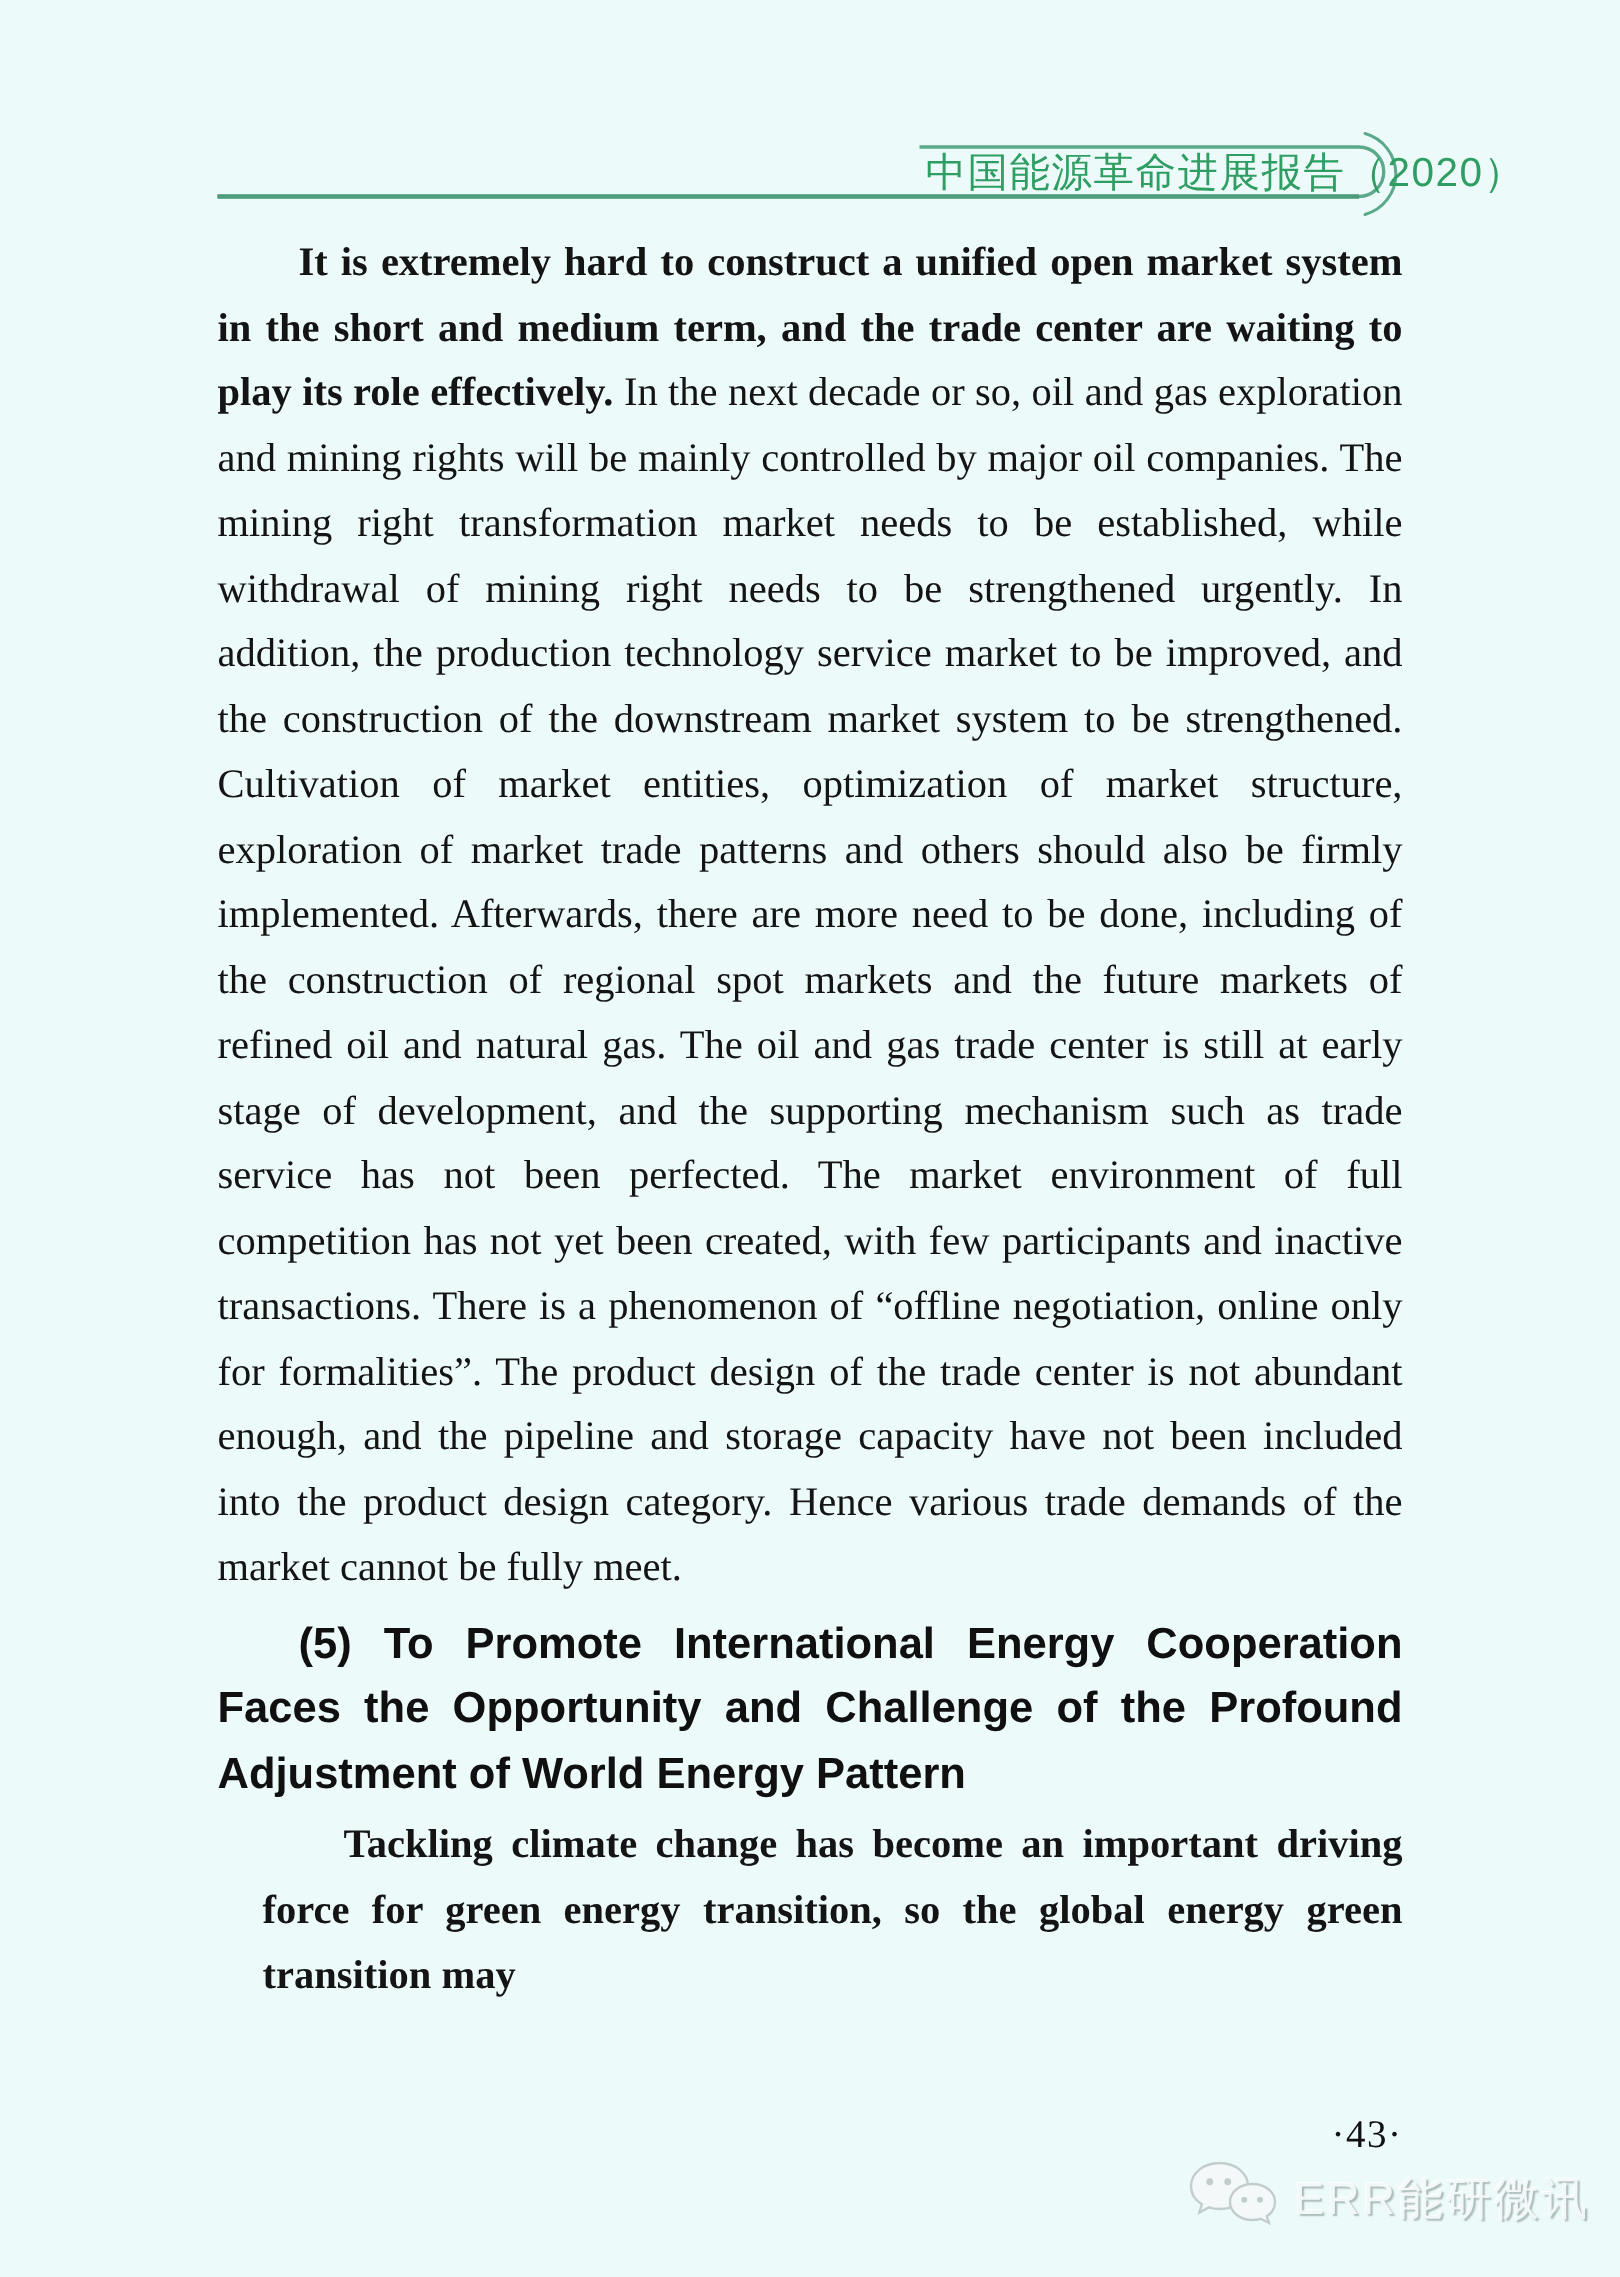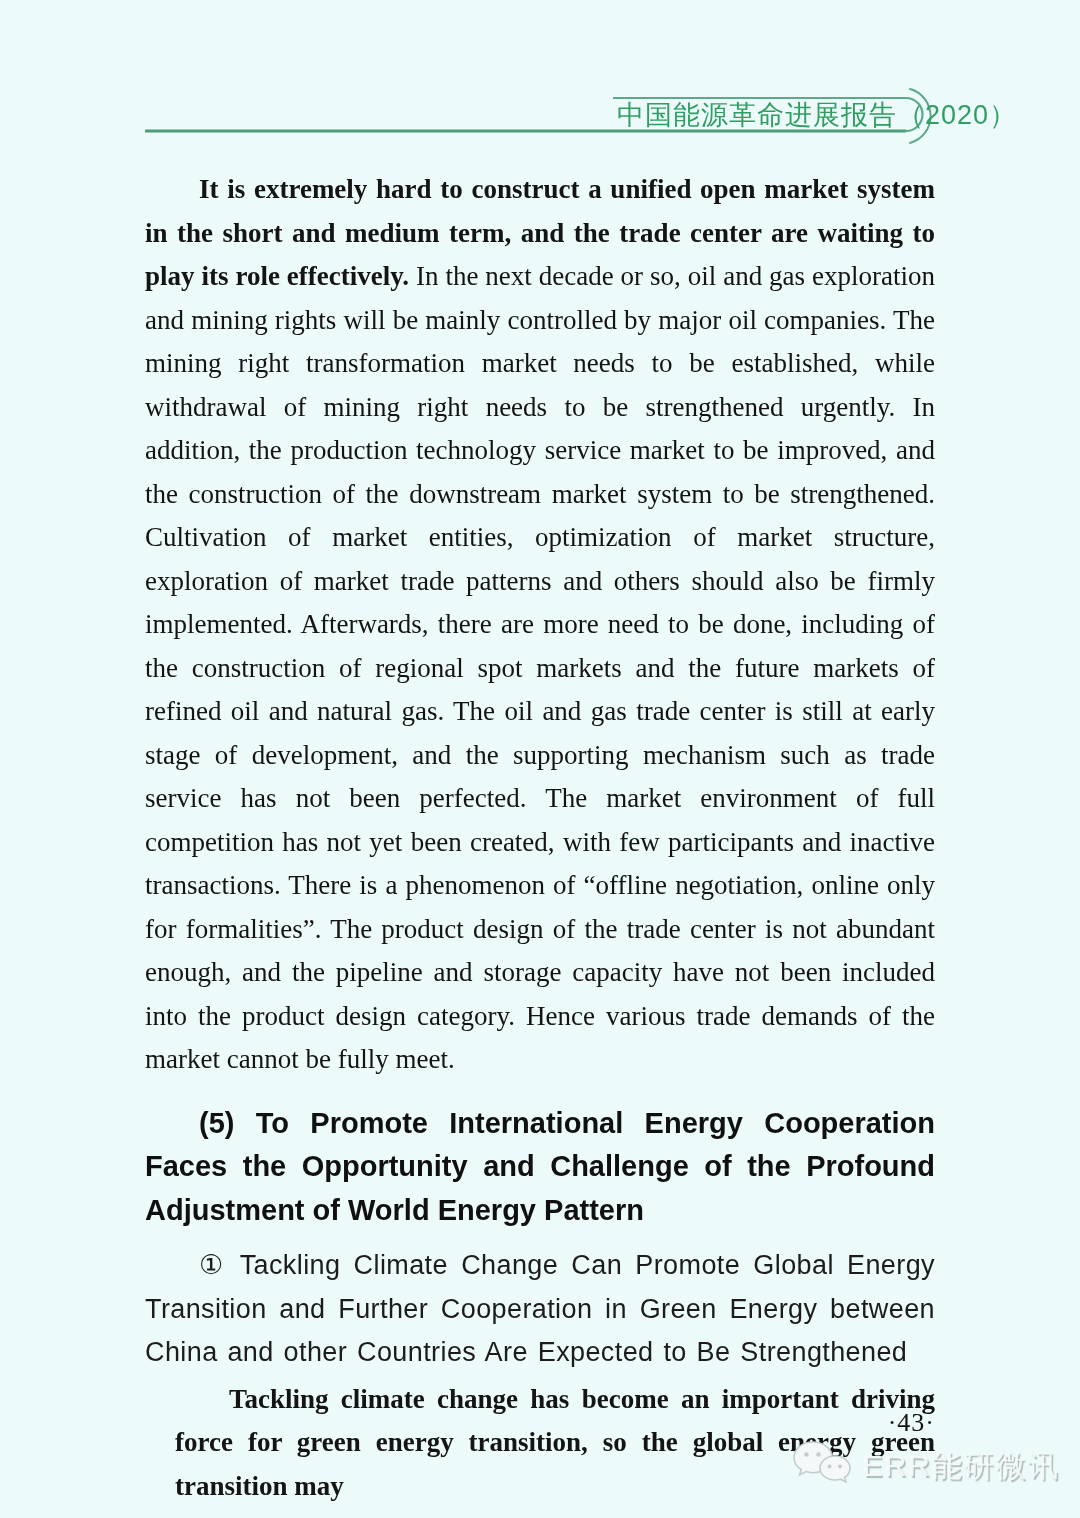--- a/index.html
+++ b/index.html
@@ -25,29 +25,29 @@
   .header-deco{position:absolute;top:84px;left:0;width:1080px;height:86px;}
   .header-title{
     position:absolute;top:100px;left:617px;width:320px;
     font-family:"Liberation Sans", sans-serif;
     font-size:27px;line-height:30px;letter-spacing:1px;
     color:var(--accent-green);
     white-space:nowrap;
   }
   
   .content{
-    position:absolute;left:145px;top:168px;width:790px;
+    position:absolute;left:145px;top:153px;width:790px;
   }
   .body-para{
     font-size:27px;line-height:43.5px;
     text-align:justify;text-indent:54px;
   }
   .body-para .lead-bold{font-weight:bold;}
   .section-heading{
-    margin-top:20px;
+    margin-top:8px;
     font-family:"Liberation Sans", sans-serif;
     font-weight:bold;font-size:29px;line-height:43.5px;
     text-align:justify;text-indent:54px;
     color:#101010;
   }
   .sub-heading{
     margin-top:12px;
     font-family:"Liberation Sans", sans-serif;
     font-weight:normal;font-size:27px;line-height:43.5px;
     letter-spacing:0.4px;word-spacing:2px;
@@ -87,21 +87,20 @@
     <path d="M 145 47 H 906" fill="none" stroke="#4d9c7c" stroke-width="3"></path>
   </svg>
   <div class="header-title">中国能源革命进展报告（2020）</div>
 
   <main class="content">
     <p class="body-para"><span class="lead-bold">It is extremely hard to construct a unified open market system in the short and medium term, and the trade center are waiting to play its role effectively.</span>
       <span>In the next decade or so, oil and gas exploration and mining rights will be mainly controlled by major oil companies. The mining right transformation market needs to be established, while withdrawal of mining right needs to be strengthened urgently. In addition, the production technology service market to be improved, and the construction of the downstream market system to be strengthened. Cultivation of market entities, optimization of market structure, exploration of market trade patterns and others should also be firmly implemented. Afterwards, there are more need to be done, including of the construction of regional spot markets and the future markets of refined oil and natural gas. The oil and gas trade center is still at early stage of development, and the supporting mechanism such as trade service has not been perfected. The market environment of full competition has not yet been created, with few participants and inactive transactions. There is a phenomenon of “offline negotiation, online only for formalities”. The product design of the trade center is not abundant enough, and the pipeline and storage capacity have not been included into the product design category. Hence various trade demands of the market cannot be fully meet.</span></p>
 
     <h2 class="section-heading">(5) To Promote International Energy Cooperation Faces the Opportunity and Challenge of the Profound Adjustment of World Energy Pattern</h2>
 
-    <h3 class="sub-heading">① Tackling Climate Change Can Promote Global Energy Transition and Further Cooperation in Green Energy between China and other Countries Are Expected to Be Strengthened</h3>
 
     <p class="body-para bold-para">Tackling climate change has become an important driving force for green energy transition, so the global energy green transition may</p>
   </main>
 
   <div class="page-number">·43·</div>
 
   <div class="watermark">
     <svg class="wechat-icon" width="64" height="56" viewBox="0 0 64 56" xmlns="http://www.w3.org/2000/svg" aria-hidden="true">
       <g fill="#f4f8f8" stroke="#c2cecd" stroke-width="1.6">
         <path d="M22 4 C11 4 3 11 3 19.5 C3 24.5 5.8 28.8 10.2 31.5 L8.5 37 L15 33.6 C17.2 34.3 19.5 34.7 22 34.7 C33 34.7 41 27.8 41 19.5 C41 11 33 4 22 4 Z"></path>

